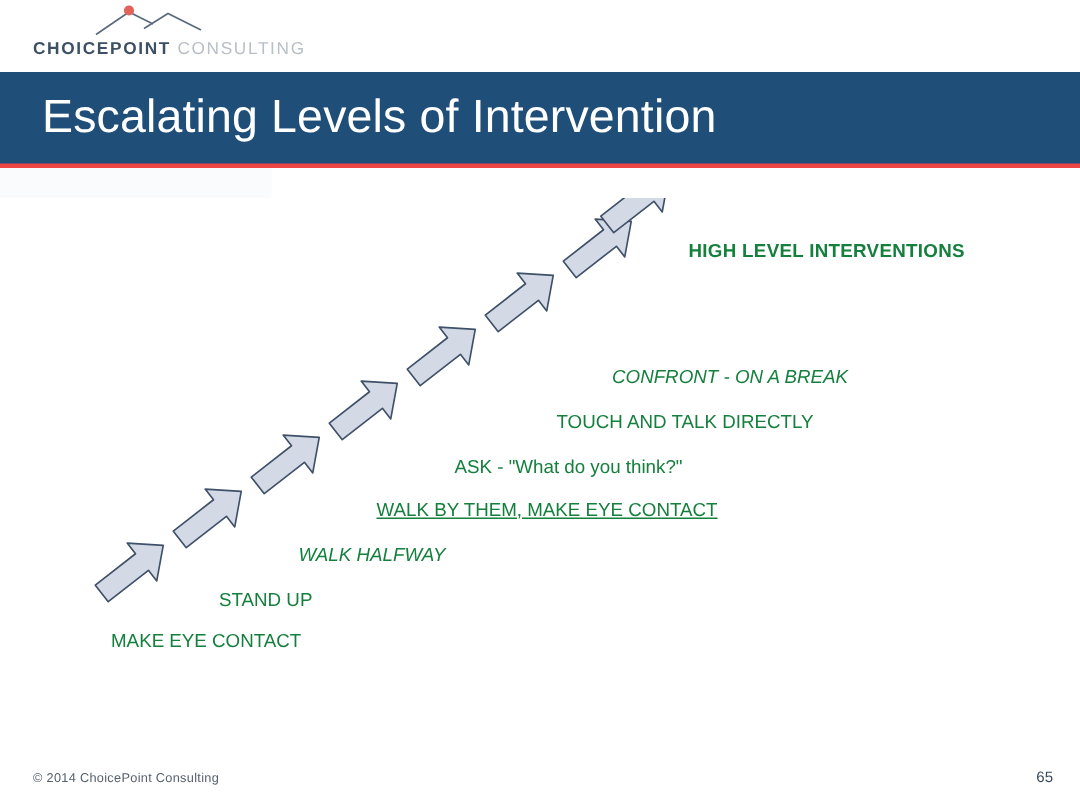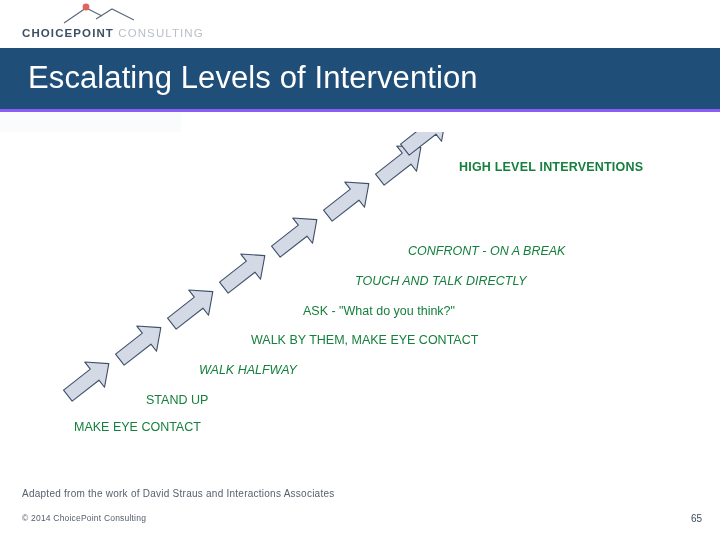--- a/index.html
+++ b/index.html
@@ -44,21 +44,21 @@
   }
   .wm-dark { color: #3c4f63; font-weight: 600; }
   .wm-light { color: #b9bfc7; font-weight: 400; }
 
   
   #title-banner {
     position: absolute;
     left: 0; top: 48px;
     width: 720px; height: 64px;
     background: #1f4e79;
-    border-bottom: 3px solid #8b5cf6;
+    border-bottom: 3px solid #ef4444;
     box-sizing: border-box;
   }
   #slide-title {
     position: absolute;
     left: 28px; top: 50%;
     transform: translateY(-52%);
     color: #ffffff;
     font-size: 31px;
     font-weight: 400;
     letter-spacing: 0.1px;
@@ -183,31 +183,30 @@
         <path d="M0 9 L34 9 L34 0 L52 16 L34 32 L34 23 L0 23 Z" fill="#d3d9e5" stroke="#3f5069" stroke-width="1.1" stroke-linejoin="round"></path>
       </g>
     </g>
   </svg>
 
   <div class="step-label bold" style="left:459px; top:28px;">HIGH LEVEL INTERVENTIONS</div>
 
 
   <div class="step-label" style="left:408px; top:112px;font-style:italic;">CONFRONT - ON A BREAK</div>
 
-  <div class="step-label" style="left:355px; top:142px;font-style:italic;">TOUCH AND TALK DIRECTLY</div>
+  <div class="step-label" style="left:371px; top:142px;">TOUCH AND TALK DIRECTLY</div>
 
   <div class="step-label" style="left:303px; top:172px;">ASK - "What do you think?"</div>
 
-  <div class="step-label" style="left:251px; top:201px;">WALK BY THEM, MAKE EYE CONTACT</div>
+  <div class="step-label" style="left:251px; top:201px;text-decoration:underline;">WALK BY THEM, MAKE EYE CONTACT</div>
 
   <div class="step-label" style="left:199px; top:231px;font-style:italic;">WALK HALFWAY</div>
 
   <div class="step-label" style="left:146px; top:261px;">STAND UP</div>
 
   <div class="step-label" style="left:74px; top:288px;">MAKE EYE CONTACT</div>
 
 </div>
 
 <div id="footer">
-  <div id="source-note">Adapted from the work of David  Straus and Interactions Associates</div>
   <div id="copyright-note">© 2014 ChoicePoint Consulting</div>
   <div id="page-number">65</div>
 </div>
 
 </body></html>

